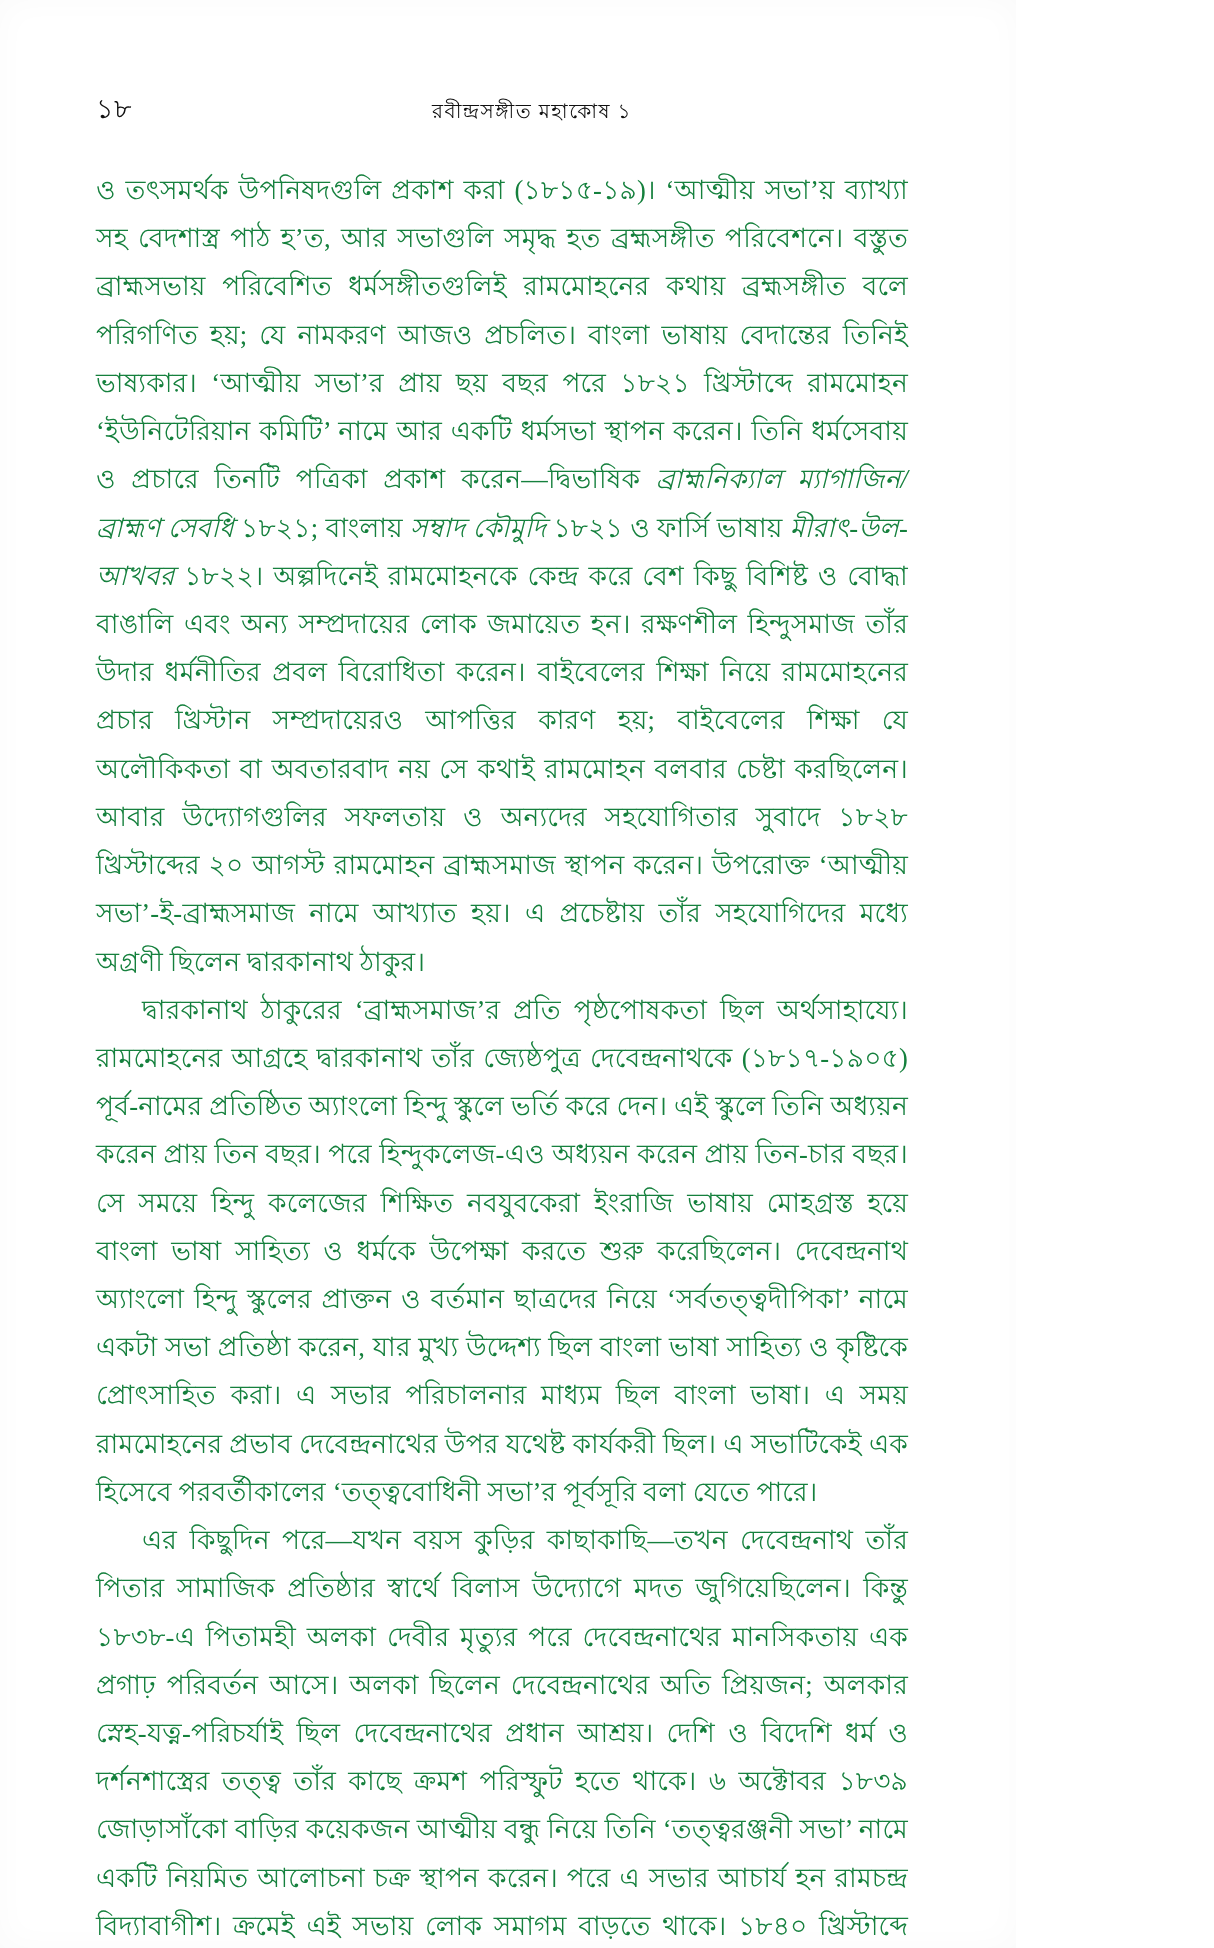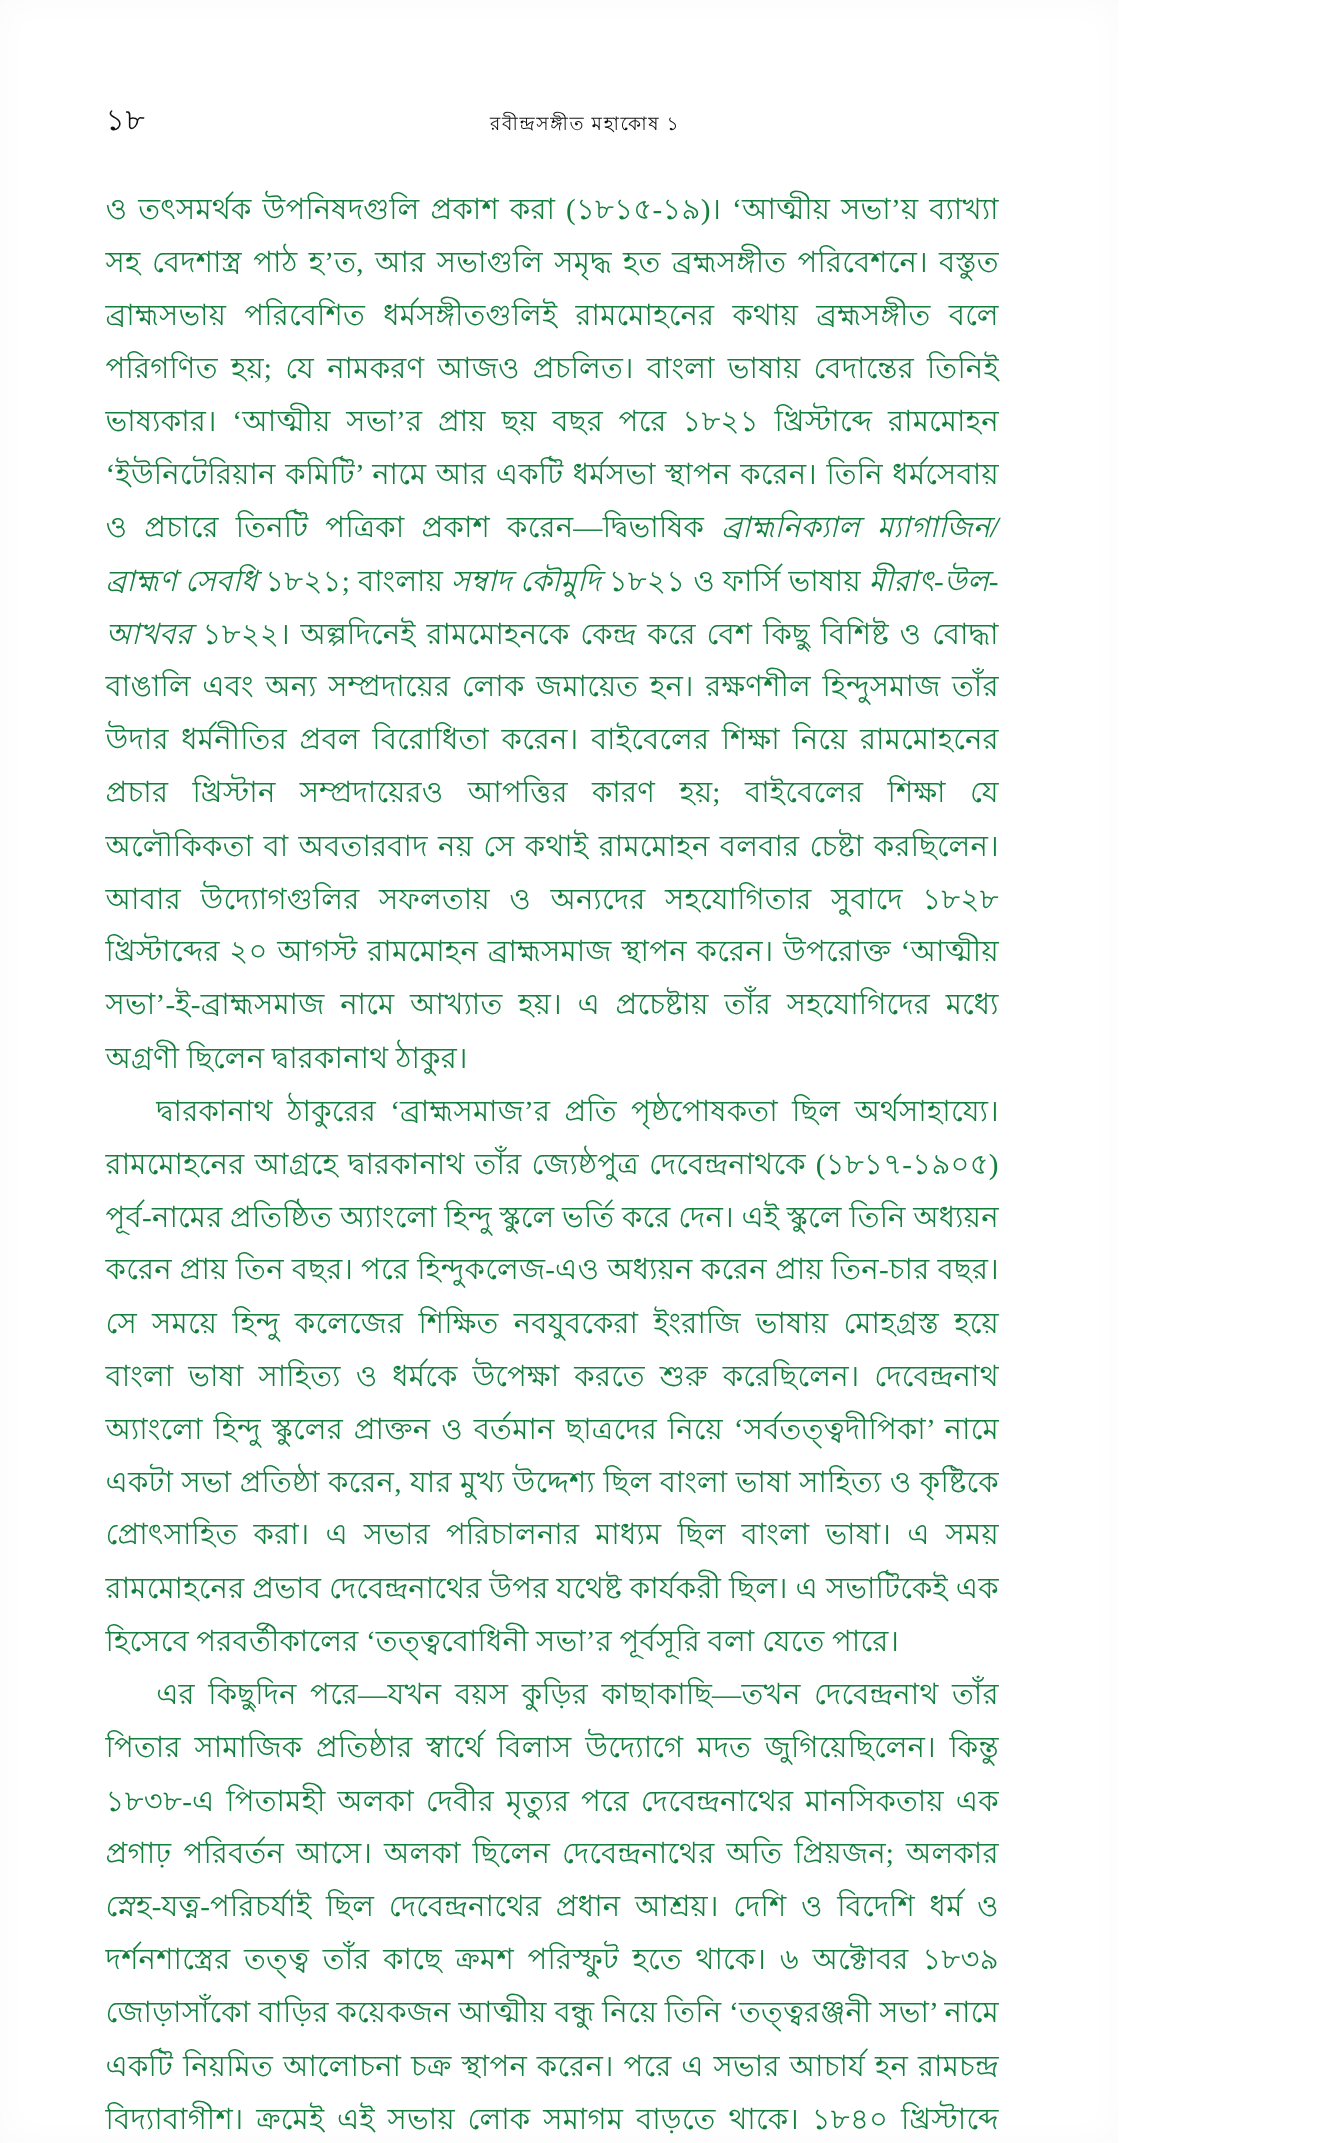--- a/index.html
+++ b/index.html
@@ -30,21 +30,21 @@
   .folio {
     font-size: 27px;
     letter-spacing: 0.5px;
     width: 120px;
     flex: 0 0 120px;
     color: #101010;
   }
   .head-title {
     flex: 1 1 auto;
     text-align: center;
-    font-size: 17px;
+    font-size: 20px;
     letter-spacing: 1.5px;
     color: #101010;
     padding-right: 60px;
   }
   .body-text {
     font-size: 26.5px;
     line-height: 1.82;
     text-align: justify;
     text-justify: inter-word;
     color: #15803d;

